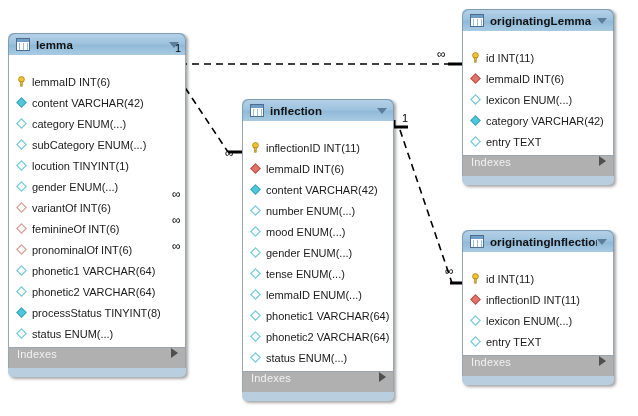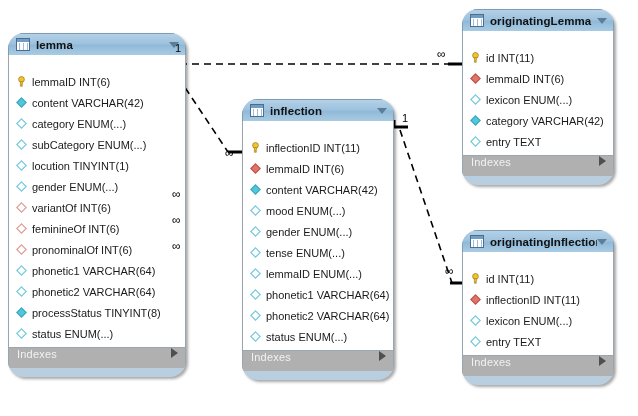--- a/index.html
+++ b/index.html
@@ -19,21 +19,21 @@
     font-size: 11px;
     color: #000;
     line-height: 1;
     white-space: nowrap;
   }
   .card-label.inf { font-size: 12px; }
 
   
   .tbl {
     position: absolute;
-    border-radius: 16px;
+    border-radius: 5px;
     background: #b9cfe0;
     box-shadow: 2px 2px 3px rgba(0,0,0,0.35);
     padding-bottom: 9px;
     overflow: hidden;
   }
   .tbl-hd {
     height: 22px;
     display: flex;
     align-items: center;
     padding: 0 6px 0 7px;
@@ -266,20 +266,26 @@
             <svg width="11" height="11" viewBox="0 0 11 11" class="gl">
               <path d="M5.5 0.8 L10.2 5.5 L5.5 10.2 L0.8 5.5 Z" stroke-width="1.1" fill="#e0736a" stroke="#bf5248"></path>
             </svg>
             <span class="col-txt">lemmaID INT(6)</span>
           </div>
           <div class="col">
             <svg width="11" height="11" viewBox="0 0 11 11" class="gl">
               <path d="M5.5 0.8 L10.2 5.5 L5.5 10.2 L0.8 5.5 Z" stroke-width="1.1" fill="#4fc8dc" stroke="#3aa6bb"></path>
             </svg>
             <span class="col-txt">content VARCHAR(42)</span>
+          </div>
+          <div class="col">
+            <svg width="11" height="11" viewBox="0 0 11 11" class="gl">
+              <path d="M5.5 0.8 L10.2 5.5 L5.5 10.2 L0.8 5.5 Z" stroke-width="1.1" fill="#ffffff" stroke="#6fc9da"></path>
+            </svg>
+            <span class="col-txt">number ENUM(...)</span>
           </div>
           <div class="col">
             <svg width="11" height="11" viewBox="0 0 11 11" class="gl">
               <path d="M5.5 0.8 L10.2 5.5 L5.5 10.2 L0.8 5.5 Z" stroke-width="1.1" fill="#ffffff" stroke="#6fc9da"></path>
             </svg>
             <span class="col-txt">mood ENUM(...)</span>
           </div>
           <div class="col">
             <svg width="11" height="11" viewBox="0 0 11 11" class="gl">
               <path d="M5.5 0.8 L10.2 5.5 L5.5 10.2 L0.8 5.5 Z" stroke-width="1.1" fill="#ffffff" stroke="#6fc9da"></path>

